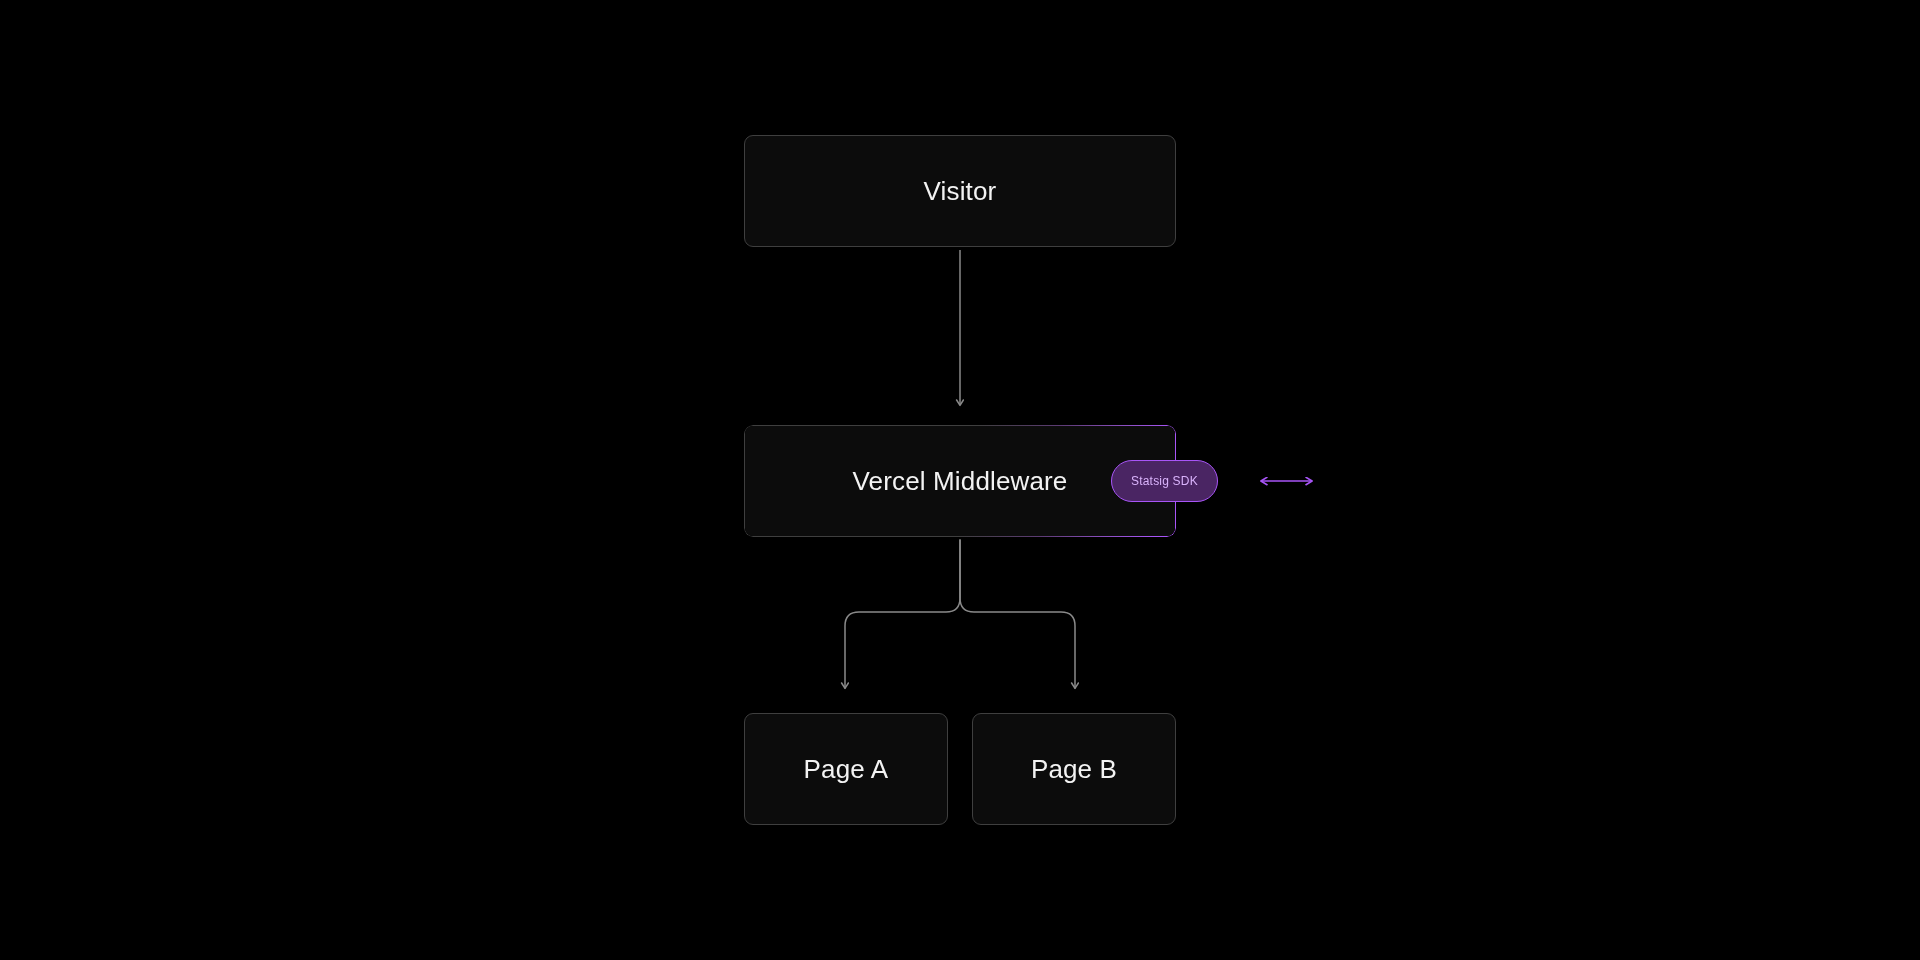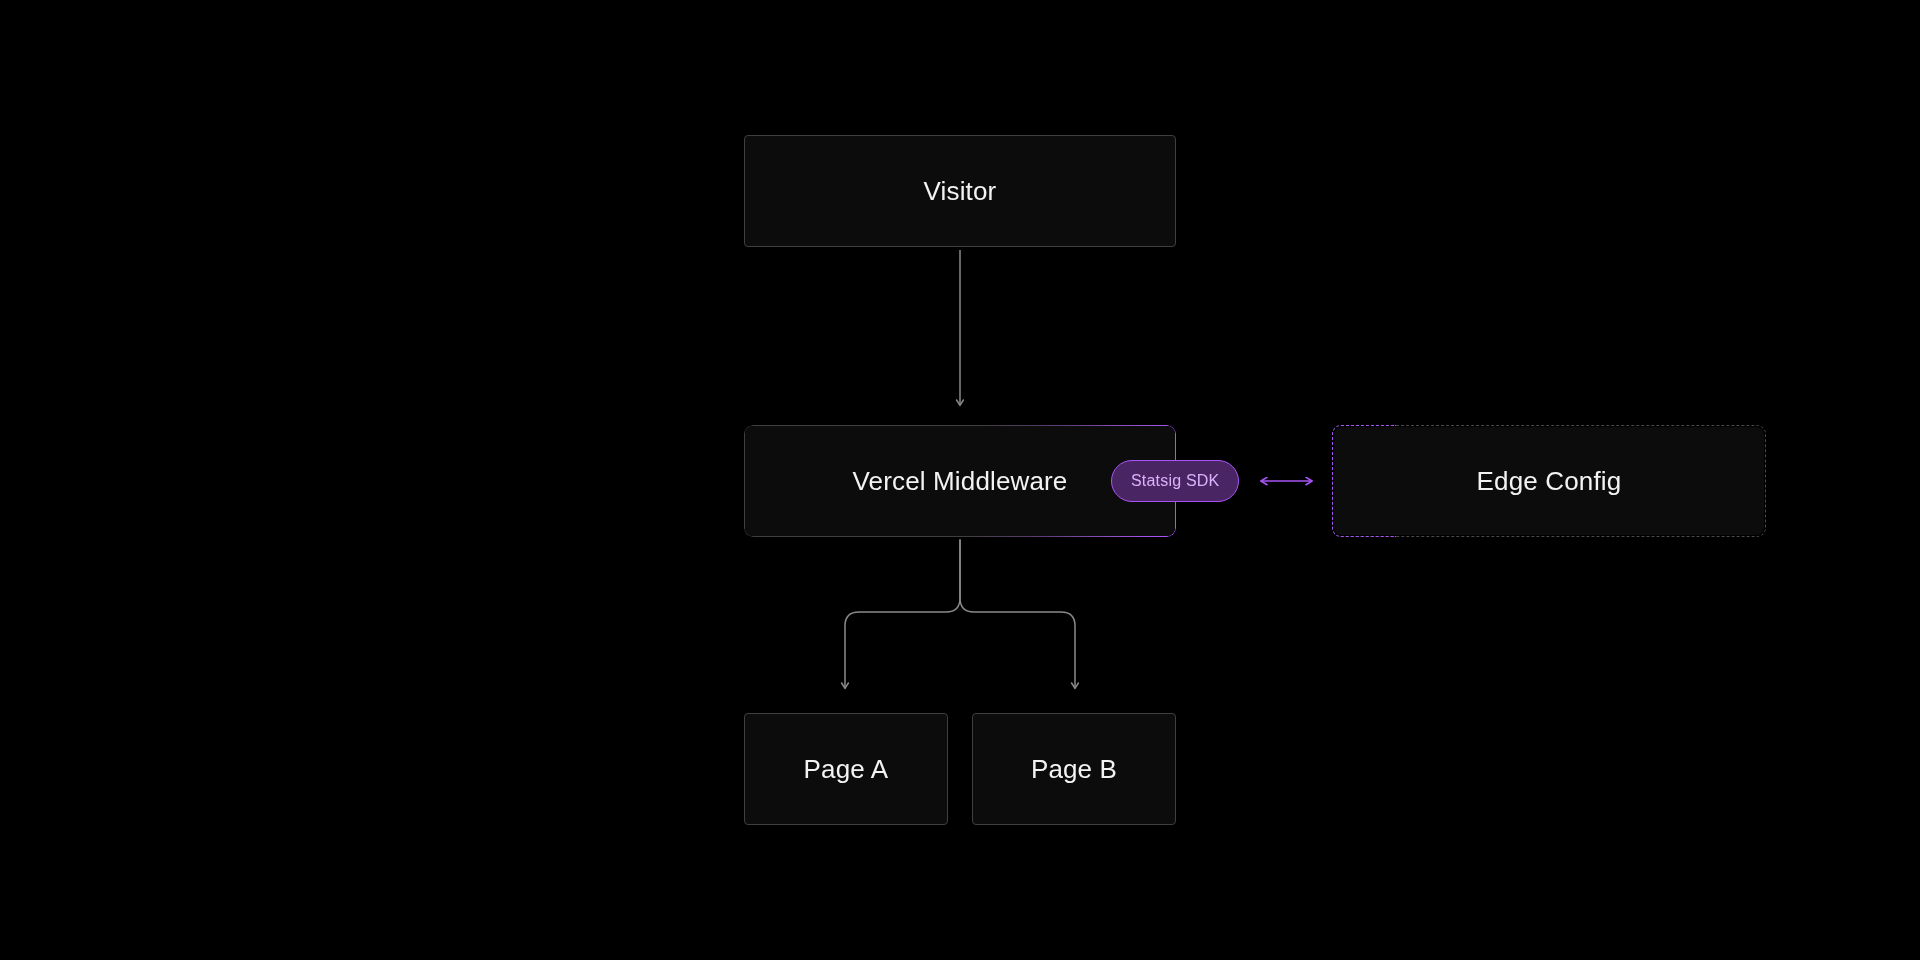--- a/index.html
+++ b/index.html
@@ -33,21 +33,21 @@
   }
 
   .node {
     position: absolute;
     box-sizing: border-box;
     display: flex;
     align-items: center;
     justify-content: center;
     background: #0c0c0c;
     border: 1.4px solid #3f3f3f;
-    border-radius: 4px;
+    border-radius: 9px;
     color: #f3f3f3;
     font-size: 26px;
     font-weight: 400;
     letter-spacing: 0.15px;
     line-height: 1;
     white-space: nowrap;
   }
 
   .node-label {
     color: #f3f3f3;
@@ -111,21 +111,21 @@
     height: 42px;
     box-sizing: border-box;
     display: flex;
     align-items: center;
     justify-content: center;
     padding: 0 19px;
     background: #4a2563;
     border: 1.6px solid #a855f7;
     border-radius: 21px;
     color: #d9b3fb;
-    font-size: 16px;
+    font-size: 12px;
     letter-spacing: 0.2px;
     white-space: nowrap;
     z-index: 5;
   }
 
   
   #node-edgeconfig {
     left: 1332px;
     top: 425px;
     width: 434px;
@@ -213,27 +213,20 @@
     <span class="frame"></span>
     <span class="inner">
       <span class="node-label">Vercel Middleware</span>
     </span>
   </div>
 
   <div id="badge-statsig">
     <span>Statsig SDK</span>
   </div>
 
-  <div class="node" id="node-edgeconfig">
-    <span class="inner">
-      <span class="node-label">Edge Config</span>
-    </span>
-    <span class="dash-frame"></span>
-    <span class="dash-accent"></span>
-  </div>
 
   <div class="node" id="node-page-b">
     <span class="node-label">Page B</span>
   </div>
 
   <div class="node" id="node-page-a">
     <span class="node-label">Page A</span>
   </div>
 
 </div>

